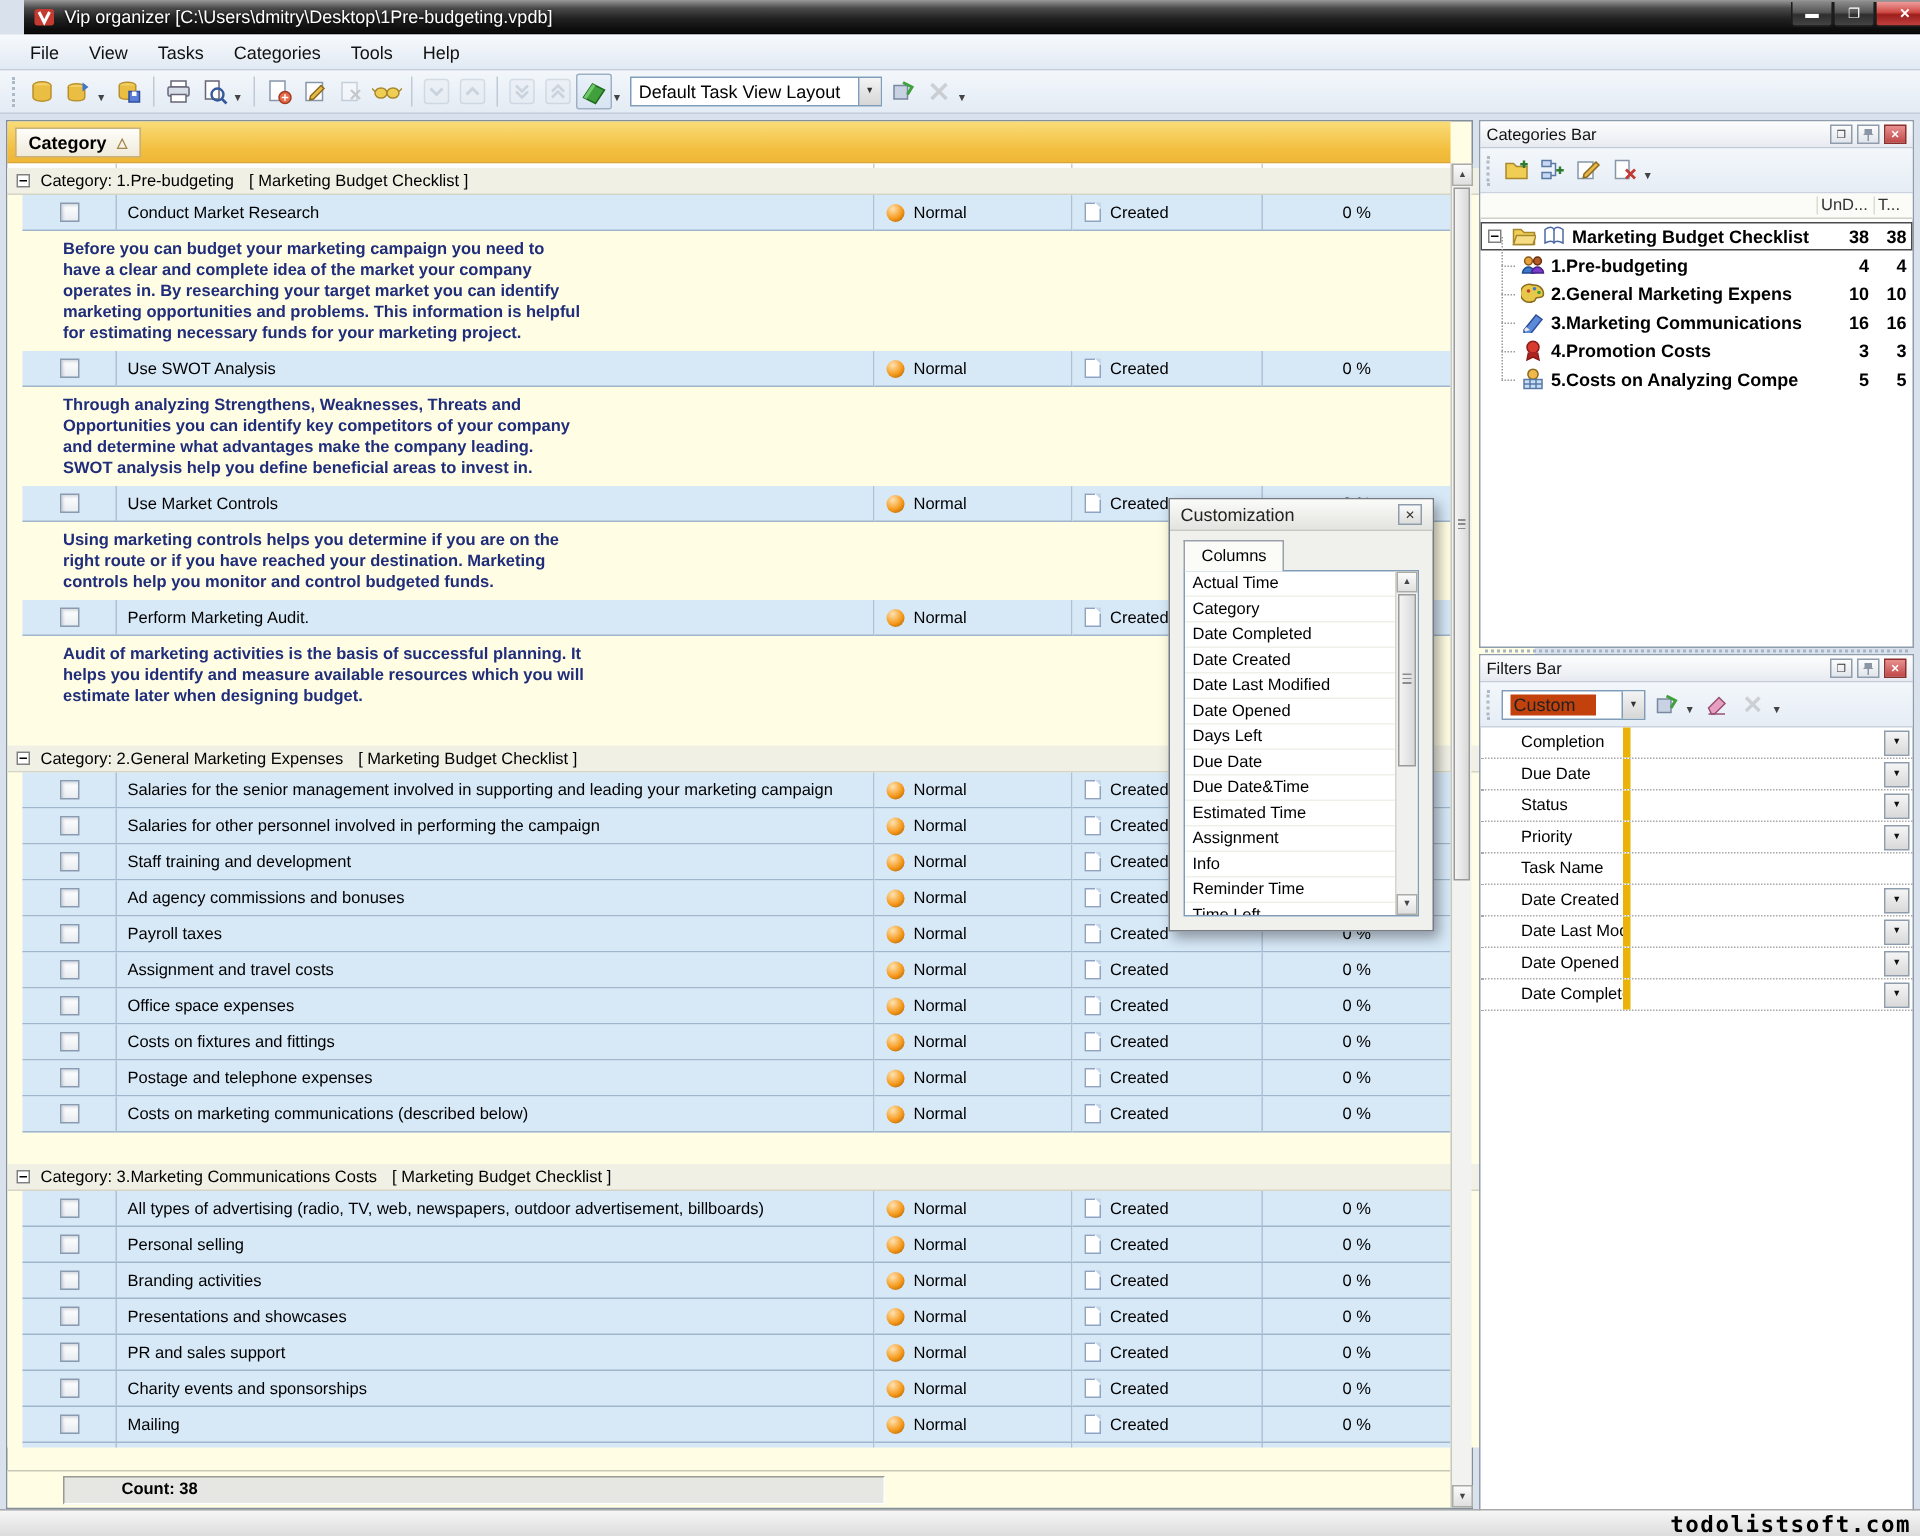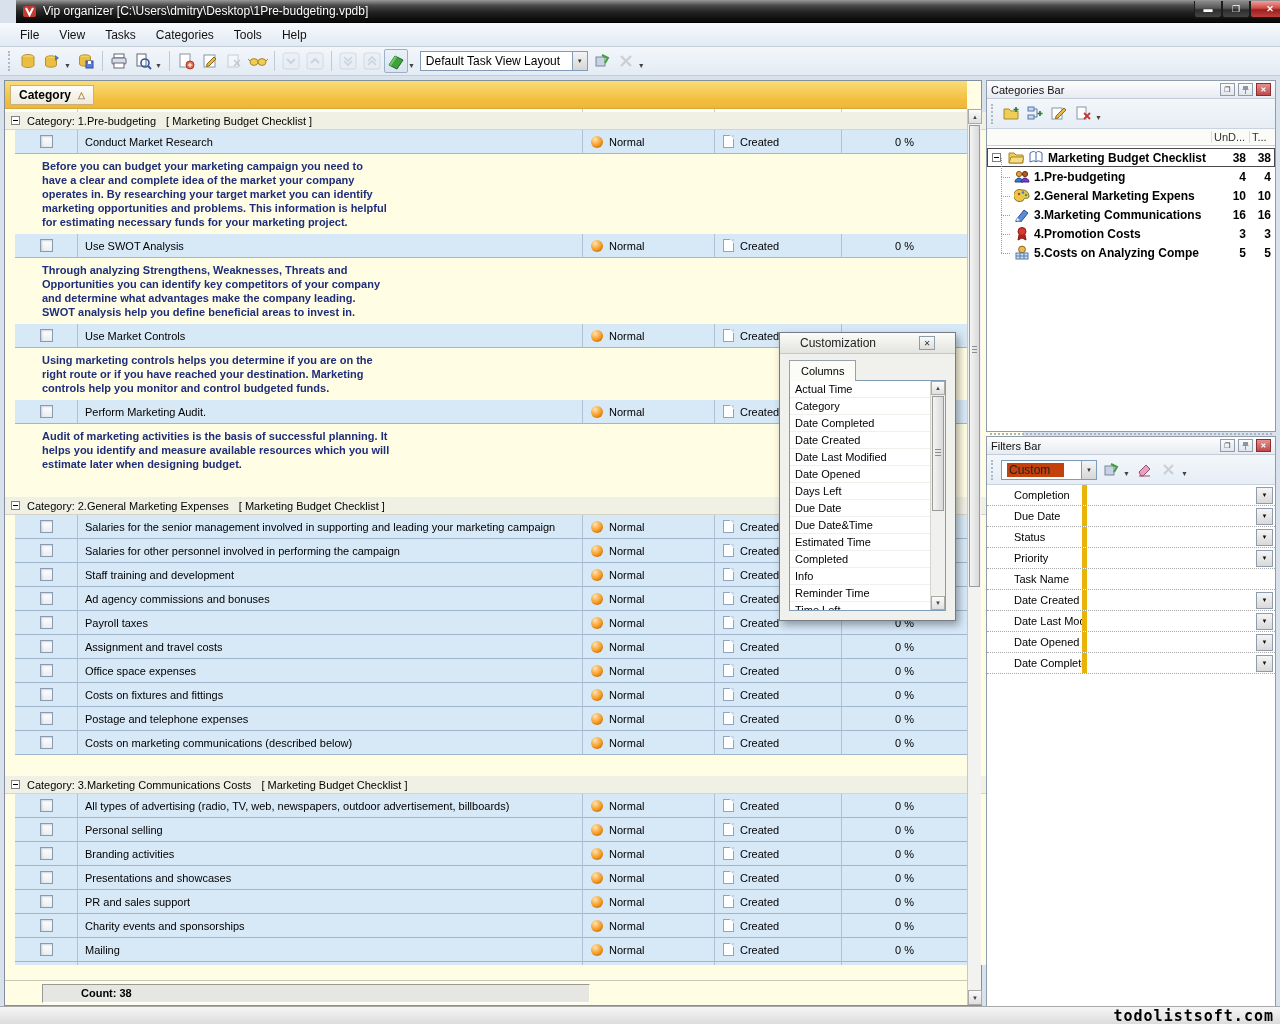--- a/index.html
+++ b/index.html
@@ -142,21 +142,21 @@
 
   .tabs { position:absolute; left:0; bottom:5px; height:21px; display:flex; padding-left:3px; width:100%;
     border-top:1px solid #AAB4C0; background:#EDF0F4; align-items:stretch; }
   .tab { padding:2px 9px; font-size:11px; border:1px solid #9AA6B4; border-top:none;
     background:#D7DBE1; border-radius:0 0 2px 2px; margin-right:2px; display:flex; align-items:center; }
   .tab.active { background:#F7F8FA; }
 
   
   .dialog { position:absolute; left:779px; top:332px; width:177px; height:289px; background:#F0F0ED;
     border:1px solid #767C86; box-shadow:3px 4px 8px rgba(0,0,0,.35); z-index:60; }
-  .dtitle { height:21px; display:flex; align-items:center; padding:0 20px; font-size:12px; color:#222;
+  .dtitle { height:21px; display:flex; align-items:center; padding:0 7px; font-size:12px; color:#222;
     background:linear-gradient(#FBFBF9,#E3E3DF); border-bottom:1px solid #C8C8C2; }
   .dclose { margin-left:auto; width:16px; height:14px; border:1px solid #8E9CAC;
     background:linear-gradient(#FAFAFA,#DDDDDB); font-size:8px; display:flex; align-items:center; justify-content:center; color:#333; }
   .dtab { position:absolute; left:9px; top:27px; height:21px; padding:0 11px; background:#FBFBF8;
     border:1px solid #9AA0AA; border-bottom:none; font-size:11px; display:flex; align-items:center; z-index:2; }
   .dlistwrap { position:absolute; left:9px; top:47px; right:9px; bottom:9px; background:#fff; border:1px solid #7F9DB9; }
   .dlist { position:absolute; left:0; top:0; right:15px; bottom:0; overflow:hidden; }
   .ditem { height:17px; line-height:17px; padding-left:5px; font-size:11px; border-bottom:1px solid #F0F0EA;
     white-space:nowrap; overflow:hidden; }
   .dscroll { position:absolute; right:0; top:0; bottom:0; width:15px; background:#F0F0EE; border-left:1px solid #D5D5CD; }
@@ -1212,21 +1212,21 @@
     <div class="ditem">Actual Time</div>
         <div class="ditem">Category</div>
         <div class="ditem">Date Completed</div>
         <div class="ditem">Date Created</div>
         <div class="ditem">Date Last Modified</div>
         <div class="ditem">Date Opened</div>
         <div class="ditem">Days Left</div>
         <div class="ditem">Due Date</div>
         <div class="ditem">Due Date&amp;Time</div>
         <div class="ditem">Estimated Time</div>
-        <div class="ditem">Completed</div>
+        <div class="ditem">Assignment</div>
         <div class="ditem">Info</div>
         <div class="ditem">Reminder Time</div>
         <div class="ditem">Time Left</div>
       </div>
     <div class="dscroll">
       <span class="ds-up">▲</span>
       <span class="ds-thumb"></span>
       <span class="ds-down">▼</span>
     </div>
   </div>

